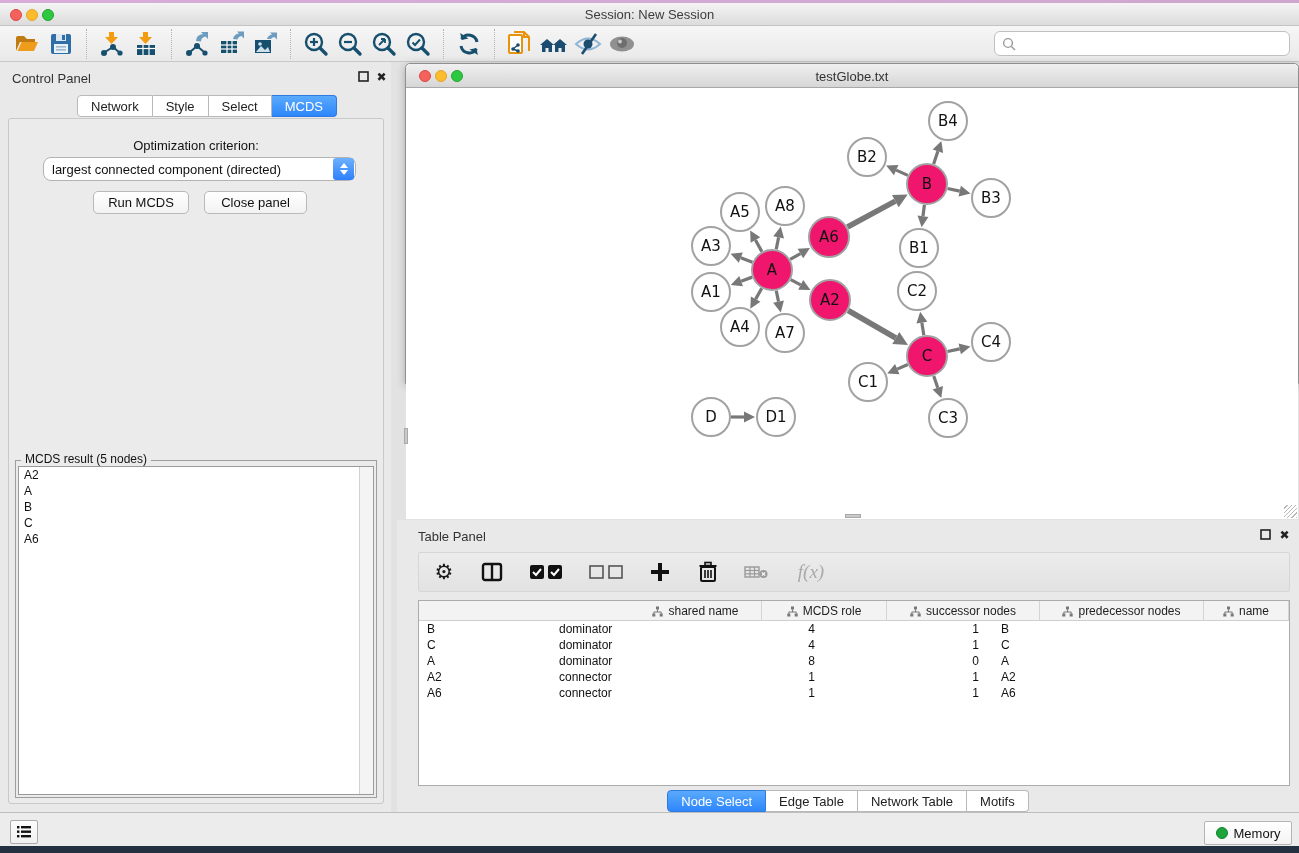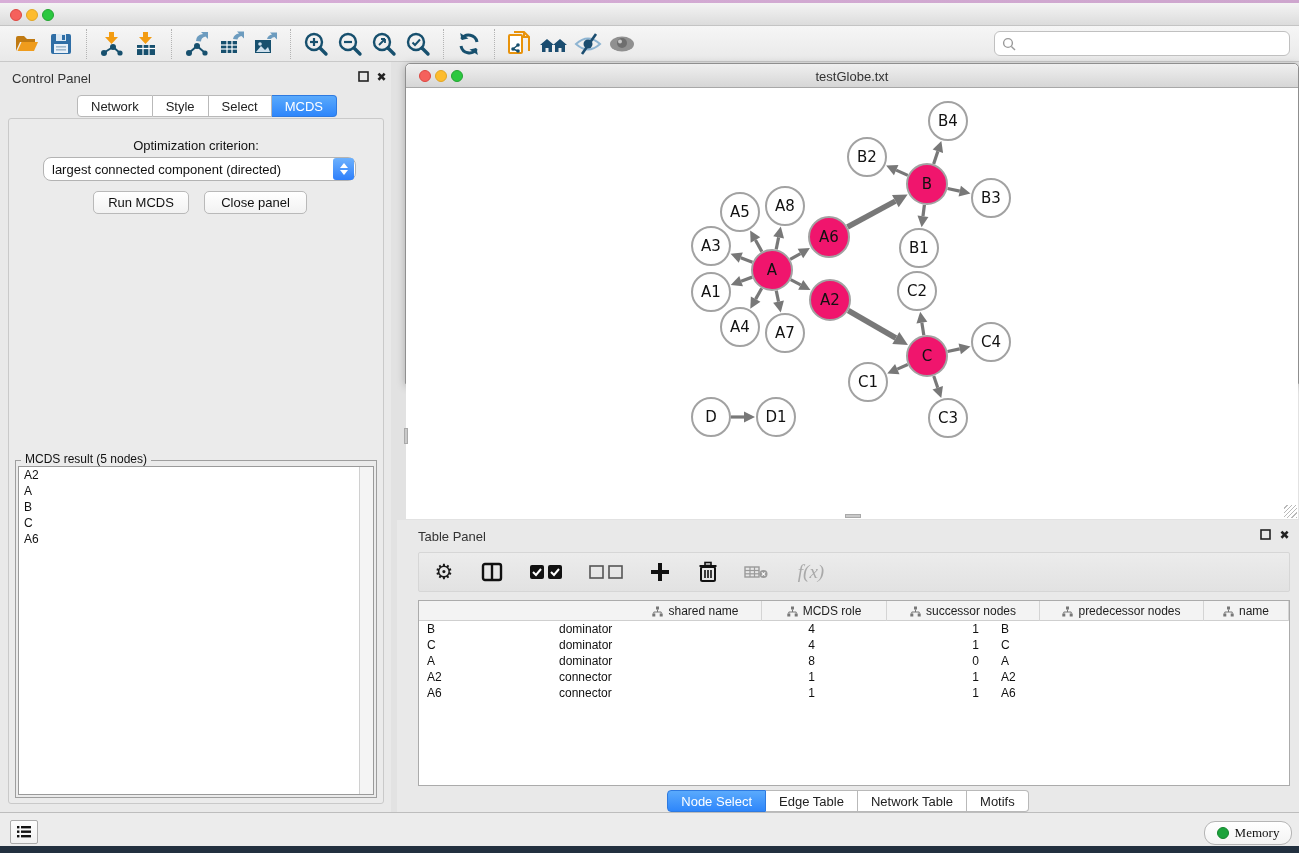--- a/index.html
+++ b/index.html
@@ -93,36 +93,37 @@
   .tr-row { display:flex; height:16px; }
   .td-cell { font-size:12px; color:#111; line-height:16px; white-space:nowrap; overflow:hidden; }
   #table-tabs-wrap { position:absolute; left:0; width:100%; top:270px; display:flex; justify-content:center; }
 
   
   #status-bar { position:absolute; left:0; top:812px; width:100%; height:34px; background:#ececec;
     border-top:1px solid #bdbdbd; }
   #list-btn { position:absolute; left:10px; top:7px; width:28px; height:24px; background:linear-gradient(#fdfdfd,#f0f0f0);
     border:1px solid #ababab; border-radius:2px; display:flex; align-items:center; justify-content:center; }
   #memory-btn { position:absolute; right:7px; top:8px; width:88px; height:24px; background:linear-gradient(#ffffff,#f4f4f4);
-    border:1px solid #b5b5b5; border-radius:11px; display:flex; align-items:center; justify-content:center; gap:6px;
-    font-size:13px; color:#111;font-family:Liberation Serif, serif; }
+    border:1px solid #b5b5b5; border-radius:2px; display:flex; align-items:center; justify-content:center; gap:6px;
+    font-size:13px; color:#111; }
   #memory-dot { width:12px; height:12px; border-radius:50%; background:#1ca33c; border:1px solid #14852e; }
   #desktop-strip-bottom { position:absolute; left:0; top:846px; width:100%; height:7px; background:#22303f; }
 </style>
 </head>
 <body>
 
 <div id="app">
 
   <div id="desktop-strip-top"></div>
 
   <div id="titlebar">
     <div class="traffic t-red" style="left:10px"></div>
     <div class="traffic t-yellow" style="left:26px"></div>
     <div class="traffic t-green" style="left:42px"></div>
+    <div class="title">Session: New Session</div>
   </div>
 
   <div id="toolbar">
     <div class="tb-btn">
       <svg width="26" height="26" viewBox="0 0 26 26">
           <path d="M2 20 V7 q0-2 2-2 h6 l3 3 h8 v3 H6 Z" fill="#c07a12"></path>
           <path d="M3.5 20 L7.5 11 h16.5 l-4 9 Z" fill="#ef9c1d"></path>
         </svg>
     </div>
     <div class="tb-btn">

